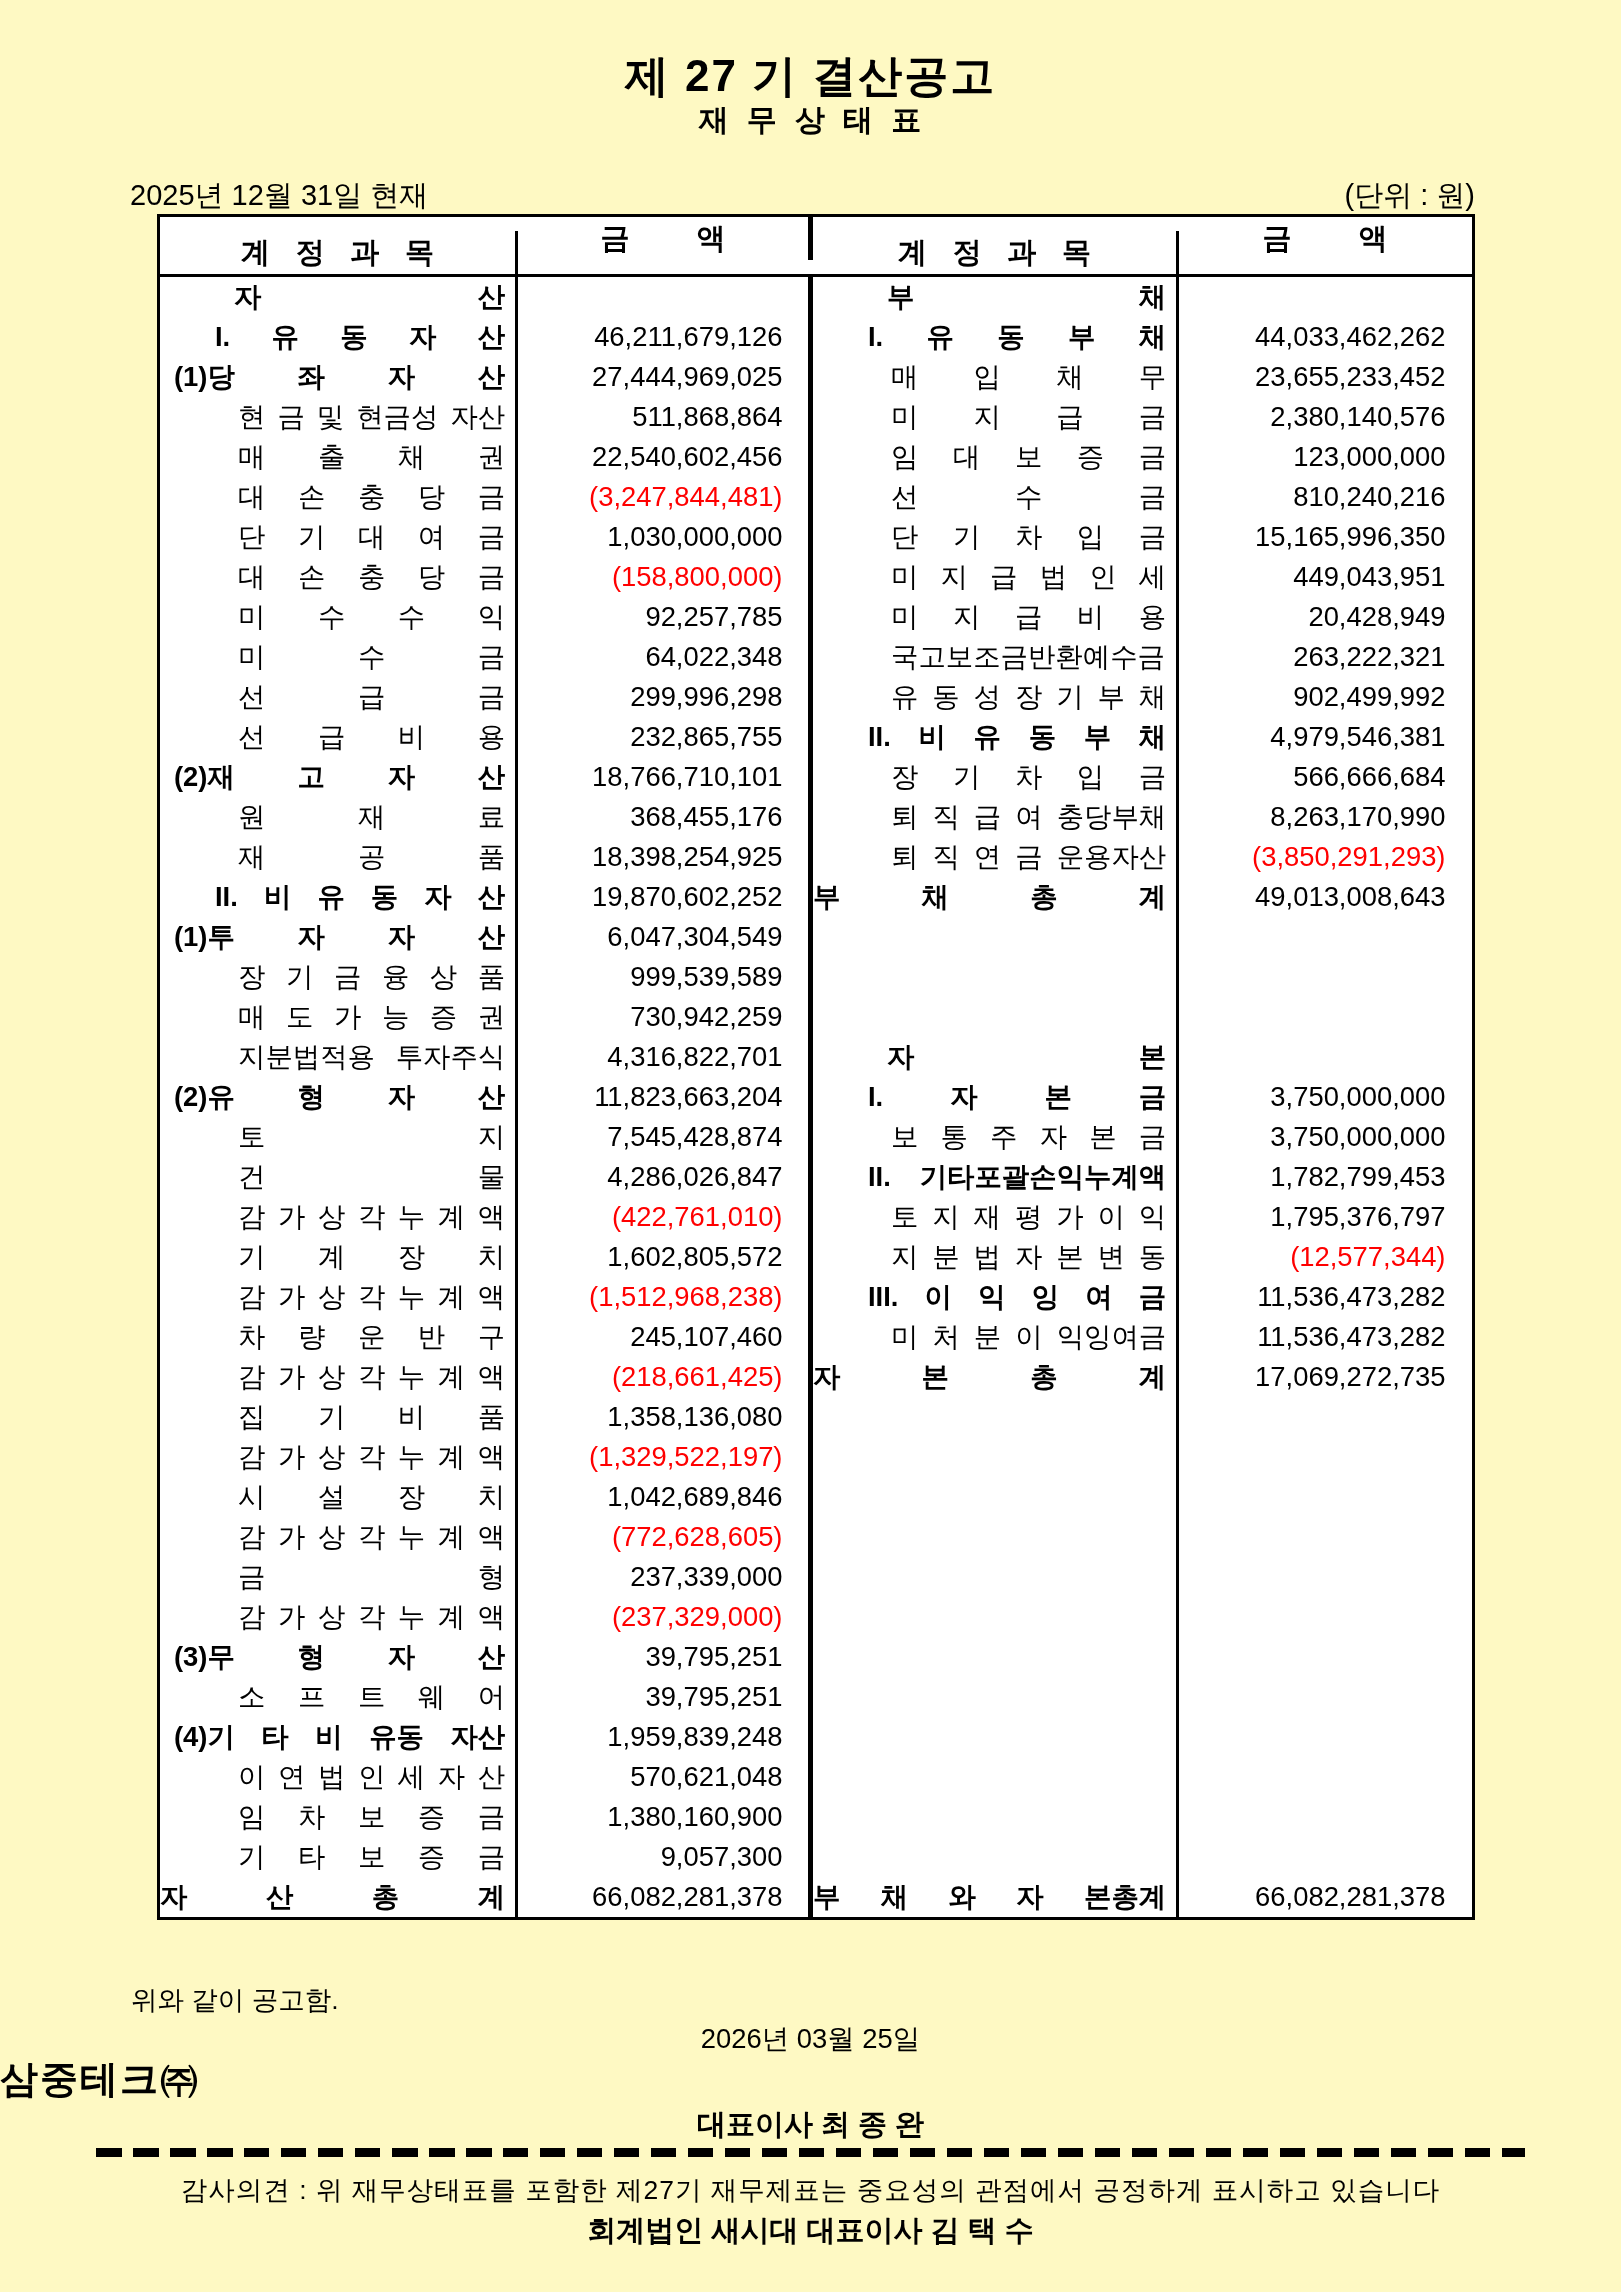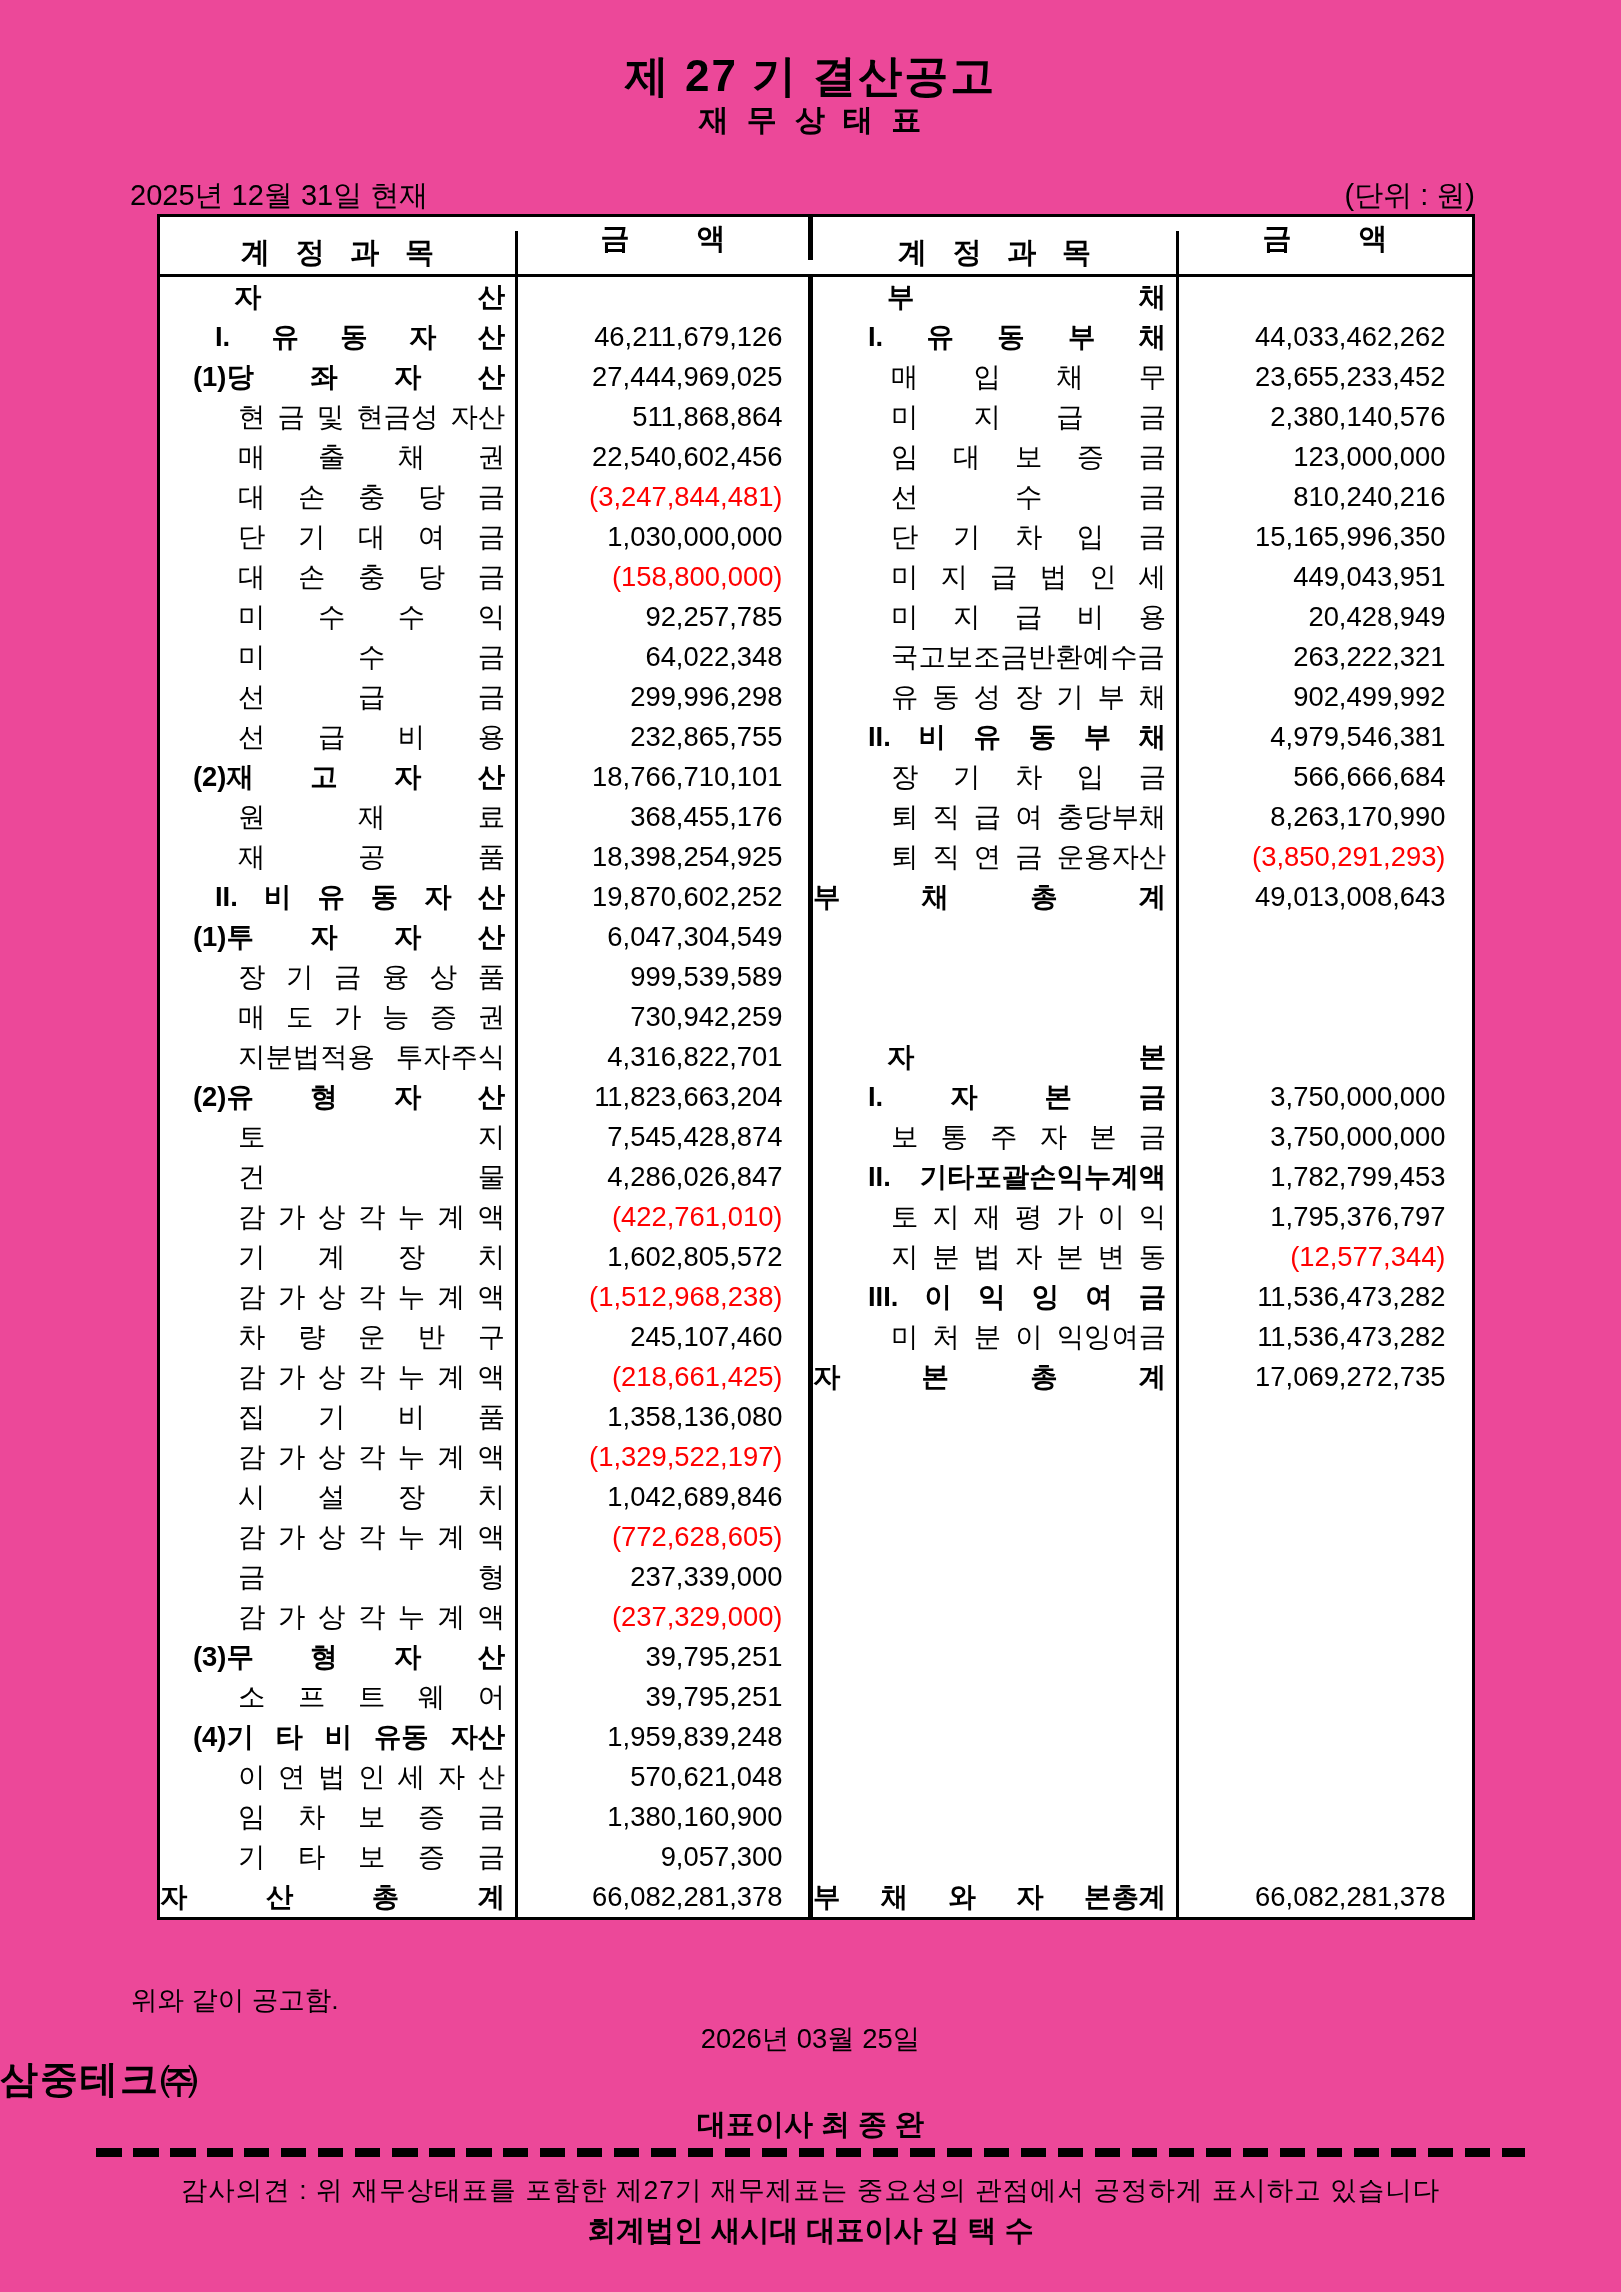--- a/index.html
+++ b/index.html
@@ -1,17 +1,17 @@
 <!DOCTYPE html>
 <html><head>
 <meta charset="utf-8">
 <style>
   html,body { margin:0; padding:0; background:#ffffff; }
   .page {
-    position:relative; width:1621px; height:2293px; background:#ec4899;
+    position:relative; width:1621px; height:2293px; background:#fef9c3;
     font-family:"Liberation Sans", sans-serif; color:#000; overflow:hidden;
   }
   .page-title {
     position:absolute; top:47px; left:0; width:100%; text-align:center;
     font-size:44px; font-weight:bold; letter-spacing:2px;
   }
   .page-subtitle {
     position:absolute; top:100px; left:0; width:100%; text-align:center;
     font-size:30px; font-weight:bold; word-spacing:7.8px; letter-spacing:1px;
   }
@@ -36,21 +36,21 @@
   .row { display:grid; grid-template-columns:358px 295px 366px 292px; height:40px; }
   .cell { box-sizing:border-box; height:40px; line-height:40px; overflow:hidden; font-size:27.4px; }
   .c1 { border-right:3.9px solid #000; }
   .c2 { border-right:5.9px solid #000; }
   .c3 { border-right:3.9px solid #000; }
   .name { text-align:justify; text-align-last:justify; padding-right:9.8px; }
   .amt  { text-align:right; padding-right:25.5px; font-size:27.4px; }
   .neg  { color:#ff0000; }
   .lv-top   { padding-left:74px; font-weight:bold; }
   .lv-h1    { padding-left:55px; font-weight:bold; }
-  .lv-h2    { padding-left:33px; font-weight:bold; }
+  .lv-h2    { padding-left:14px; font-weight:bold; }
   .lv-item  { padding-left:78px; font-weight:normal; }
   .lv-total { font-weight:bold; }
   .notice { position:absolute; left:131px; top:1982px; font-size:26.5px; }
   .f-date { position:absolute; left:0; top:2021px; width:100%; text-align:center; font-size:27.4px; }
   .f-company { position:absolute; left:0; top:2054px; width:100%; text-align:left; font-size:38px; font-weight:bold; letter-spacing:2px; }
   .f-ceo { position:absolute; left:0; top:2105px; width:100%; text-align:center; font-size:29px; font-weight:bold; }
   .dashed-line {
     position:absolute; left:96px; top:2148px; width:1429px; height:8.8px;
     background:repeating-linear-gradient(90deg, #000 0 25.5px, transparent 25.5px 37px);
   }

